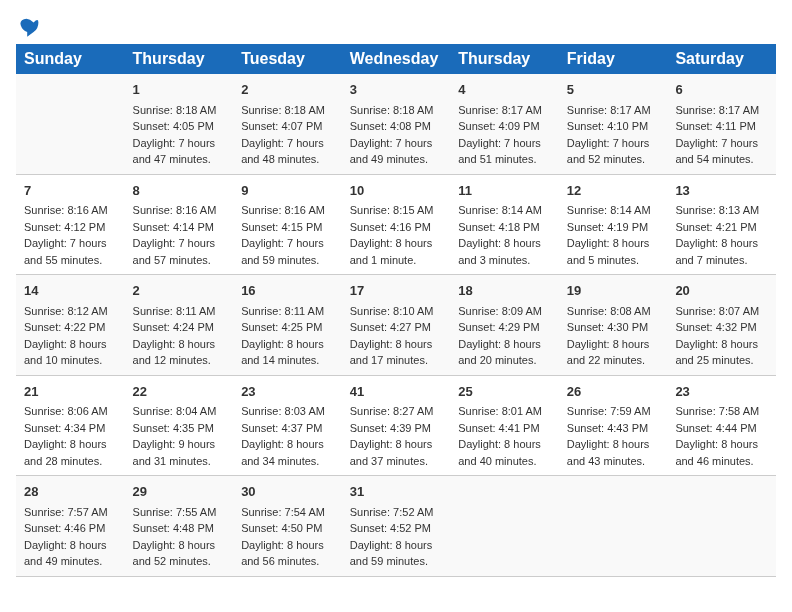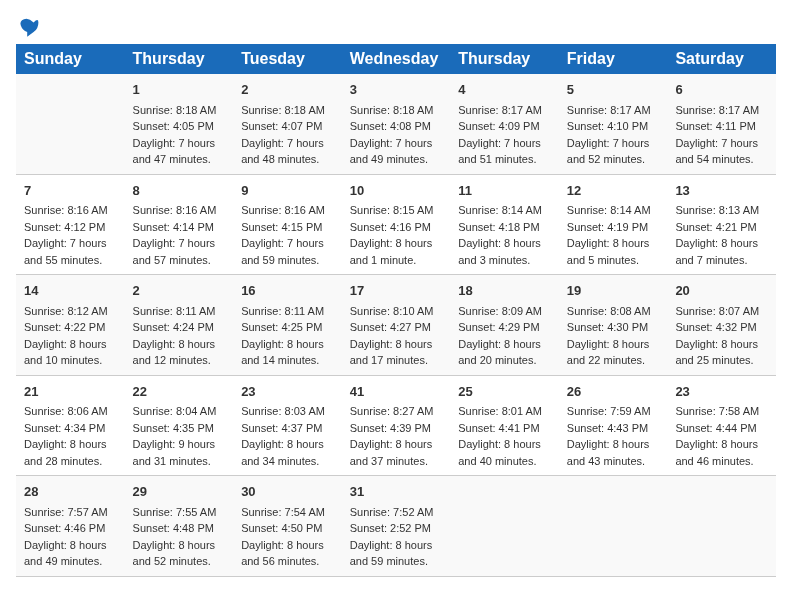--- a/index.html
+++ b/index.html
@@ -152,19 +152,19 @@
         <td><span class="day-number">23</span><span class="cell-text">Sunrise: 8:03 AM</span><br><span class="cell-text">Sunset: 4:37 PM</span><br><span class="cell-text">Daylight: 8 hours and 34 minutes.</span></td>
         <td><span class="day-number">41</span><span class="cell-text">Sunrise: 8:27 AM</span><br><span class="cell-text">Sunset: 4:39 PM</span><br><span class="cell-text">Daylight: 8 hours and 37 minutes.</span></td>
         <td><span class="day-number">25</span><span class="cell-text">Sunrise: 8:01 AM</span><br><span class="cell-text">Sunset: 4:41 PM</span><br><span class="cell-text">Daylight: 8 hours and 40 minutes.</span></td>
         <td><span class="day-number">26</span><span class="cell-text">Sunrise: 7:59 AM</span><br><span class="cell-text">Sunset: 4:43 PM</span><br><span class="cell-text">Daylight: 8 hours and 43 minutes.</span></td>
         <td><span class="day-number">23</span><span class="cell-text">Sunrise: 7:58 AM</span><br><span class="cell-text">Sunset: 4:44 PM</span><br><span class="cell-text">Daylight: 8 hours and 46 minutes.</span></td>
       </tr>
       <tr>
         <td><span class="day-number">28</span><span class="cell-text">Sunrise: 7:57 AM</span><br><span class="cell-text">Sunset: 4:46 PM</span><br><span class="cell-text">Daylight: 8 hours and 49 minutes.</span></td>
         <td><span class="day-number">29</span><span class="cell-text">Sunrise: 7:55 AM</span><br><span class="cell-text">Sunset: 4:48 PM</span><br><span class="cell-text">Daylight: 8 hours and 52 minutes.</span></td>
         <td><span class="day-number">30</span><span class="cell-text">Sunrise: 7:54 AM</span><br><span class="cell-text">Sunset: 4:50 PM</span><br><span class="cell-text">Daylight: 8 hours and 56 minutes.</span></td>
-        <td><span class="day-number">31</span><span class="cell-text">Sunrise: 7:52 AM</span><br><span class="cell-text">Sunset: 2:52 PM</span><br><span class="cell-text">Daylight: 8 hours and 59 minutes.</span></td>
+        <td><span class="day-number">31</span><span class="cell-text">Sunrise: 7:52 AM</span><br><span class="cell-text">Sunset: 4:52 PM</span><br><span class="cell-text">Daylight: 8 hours and 59 minutes.</span></td>
         <td></td>
         <td></td>
         <td></td>
       </tr>
     </tbody>
 </table>
 
 </body></html>

